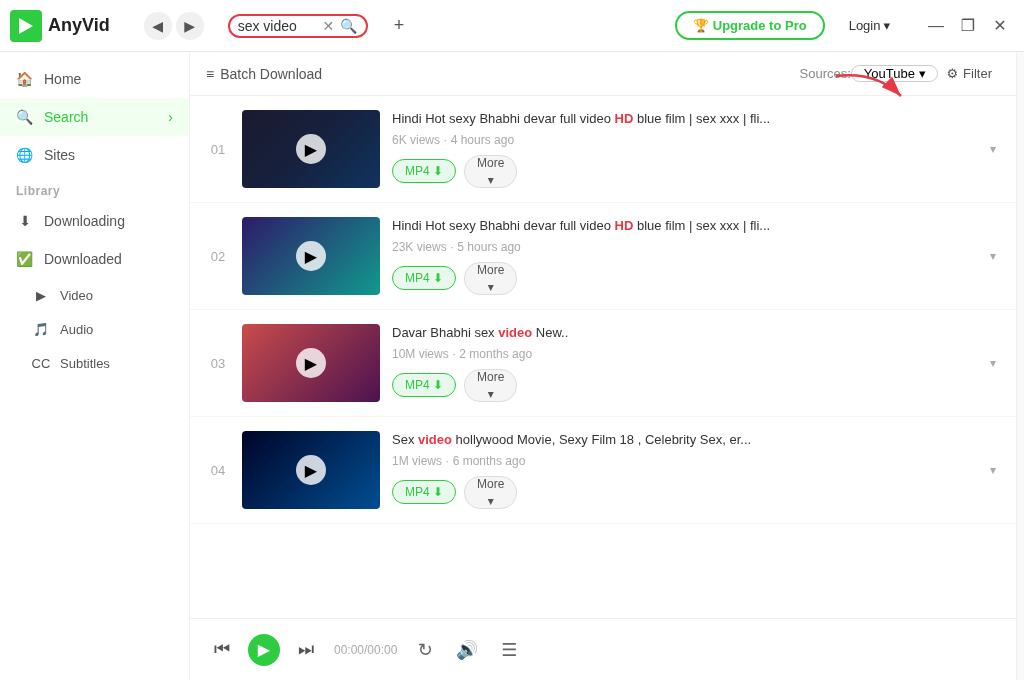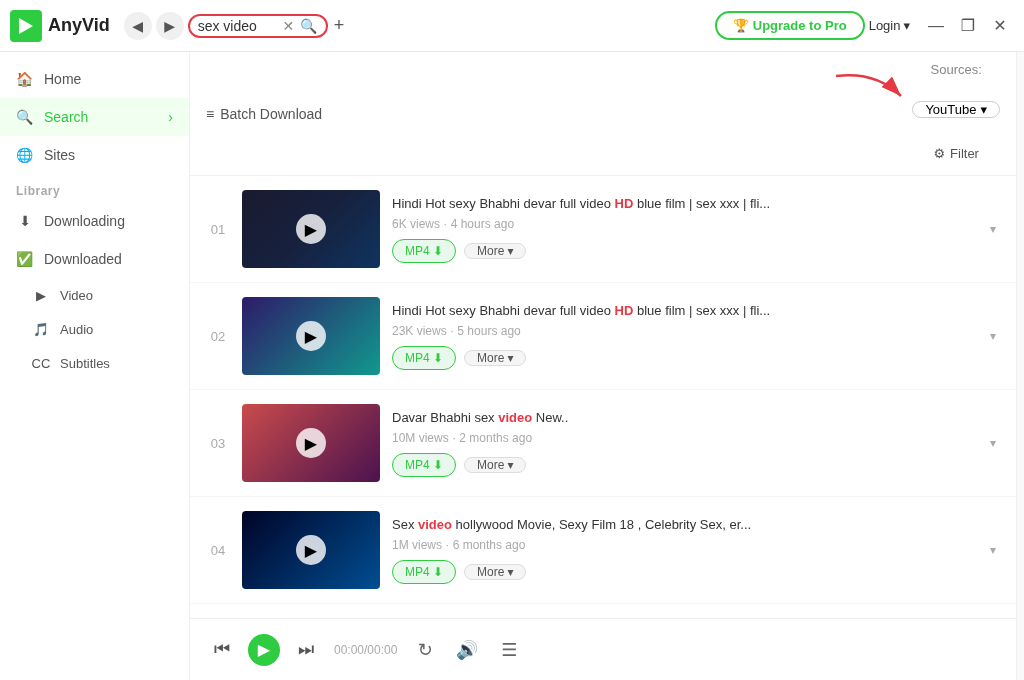--- a/index.html
+++ b/index.html
@@ -1,20 +1,20 @@
 <!DOCTYPE html>
 <html><head>
   <meta charset="utf-8">
   <style>
     * { box-sizing: border-box; margin: 0; padding: 0; }
     body { font-family: 'Segoe UI', Arial, sans-serif; background: #fff; width: 1024px; height: 680px; overflow: hidden; display: flex; flex-direction: column; }
 
     
     .title-bar {
-      display: flex; align-items: center; background: #fff; padding: 5px 10px; gap: 4px;
+      display: flex; align-items: center; background: #fff; padding: 5px 10px; gap: 24px;
       border-bottom: 1px solid #e8e8e8; height: 52px; flex-shrink: 0;
     }
     .logo-area { display: flex; align-items: center; gap: 6px; margin-right: 10px; }
     .logo-icon { width: 32px; height: 32px; background: #2ecc40; border-radius: 4px; display: flex; align-items: center; justify-content: center; }
     .logo-icon svg { width: 22px; height: 22px; }
     .logo-text { font-size: 18px; font-weight: bold; color: #222; }
     .nav-btns { display: flex; gap: 4px; }
     .nav-btn { width: 28px; height: 28px; border: none; background: #f0f0f0; border-radius: 50%; cursor: pointer; font-size: 14px; display: flex; align-items: center; justify-content: center; color: #555; }
     .search-tab-bar { display: flex; background: #fff; border: 2px solid #e63946; border-radius: 12px; padding: 2px 8px; gap: 4px; min-width: 140px; }
     .search-tab-text { font-size: 14px; color: #333; flex: 1; }
@@ -37,42 +37,42 @@
     .sidebar-icon { width: 18px; height: 18px; display: flex; align-items: center; justify-content: center; }
     .library-label { font-size: 12px; color: #aaa; padding: 10px 16px 4px; font-weight: 700; letter-spacing: 0.5px; }
     .sidebar-sub-item { display: flex; align-items: center; gap: 10px; padding: 8px 16px 8px 32px; cursor: pointer; font-size: 13px; color: #555; }
 
     
     .content-area { flex: 1; display: flex; flex-direction: column; overflow: hidden; }
 
     
     .content-header { display: flex; align-items: center; padding: 10px 16px; border-bottom: 1px solid #efefef; gap: 10px; flex-shrink: 0; }
     .batch-download-btn { display: flex; align-items: center; gap: 6px; font-size: 14px; color: #555; cursor: pointer; }
-    .sources-area { margin-left: auto; display: flex; align-items: center; gap: 24px; flex-direction: column; }
+    .sources-area { margin-left: auto; display: flex; align-items: center; gap: 0; }
     .sources-label { font-size: 13px; color: #888; }
     .youtube-btn { border: 1px solid #ccc; border-radius: 16px; padding: 0 12px; background: #fff; cursor: pointer; font-size: 13px; display: flex; align-items: center; gap: 4px; }
     .filter-btn { display: flex; align-items: center; gap: 5px; cursor: pointer; font-size: 13px; color: #555; padding: 4px 8px; }
 
     
     .results-list { flex: 1; overflow-y: auto; padding: 0; }
     .results-list::-webkit-scrollbar { width: 8px; }
     .results-list::-webkit-scrollbar-track { background: #f9f9f9; }
     .results-list::-webkit-scrollbar-thumb { background: #ddd; border-radius: 4px; }
 
     .result-item { display: flex; align-items: center; padding: 14px 16px; border-bottom: 1px solid #f5f5f5; gap: 12px; }
     .result-num { width: 24px; text-align: center; font-size: 13px; color: #aaa; flex-shrink: 0; }
     .result-thumb { width: 138px; height: 78px; background: #222; border-radius: 4px; flex-shrink: 0; overflow: hidden; position: relative; display: flex; align-items: center; justify-content: center; }
     .play-overlay { width: 30px; height: 30px; background: rgba(255,255,255,0.8); border-radius: 50%; display: flex; align-items: center; justify-content: center; }
     .result-info { flex: 1; display: flex; flex-direction: column; gap: 4px; }
     .result-title { font-size: 13px; color: #333; line-height: 1.4; }
     .result-title .highlight { color: #e63946; font-weight: 600; }
     .result-meta { font-size: 12px; color: #aaa; }
     .result-actions { display: flex; align-items: center; gap: 8px; margin-top: 4px; }
     .mp4-btn { background: #e8f8ec; color: #2ecc40; border: 1px solid #2ecc40; border-radius: 16px; padding: 4px 12px; font-size: 12px; cursor: pointer; display: flex; align-items: center; gap: 4px; }
-    .more-btn { background: #f5f5f5; color: #555; border: 1px solid #ddd; border-radius: 16px; padding: 0 12px; font-size: 12px; cursor: pointer; display: flex; align-items: center; gap: 3px; }
+    .more-btn { background: #f5f5f5; color: #555; border: 1px solid #ddd; border-radius: 16px; padding: 0 12px; font-size: 12px; cursor: pointer; display: flex; align-items: center; gap: 3px; flex-direction: column; }
     .result-dropdown { flex-shrink: 0; cursor: pointer; color: #aaa; font-size: 12px; padding: 4px; }
 
     
     .bottom-player { height: 62px; background: #fff; border-top: 1px solid #efefef; display: flex; align-items: center; padding: 0 16px; gap: 12px; flex-shrink: 0; }
     .player-controls { display: flex; align-items: center; gap: 10px; }
     .player-btn { background: none; border: none; cursor: pointer; color: #555; font-size: 18px; display: flex; align-items: center; justify-content: center; width: 32px; height: 32px; border-radius: 50%; }
     .player-btn.play-btn { background: #2ecc40; color: #fff; font-size: 16px; }
     .player-track { flex: 1; display: flex; flex-direction: column; gap: 4px; }
     .track-title { font-size: 13px; color: #555; }
     .track-progress { height: 4px; background: #efefef; border-radius: 2px; position: relative; cursor: pointer; }

